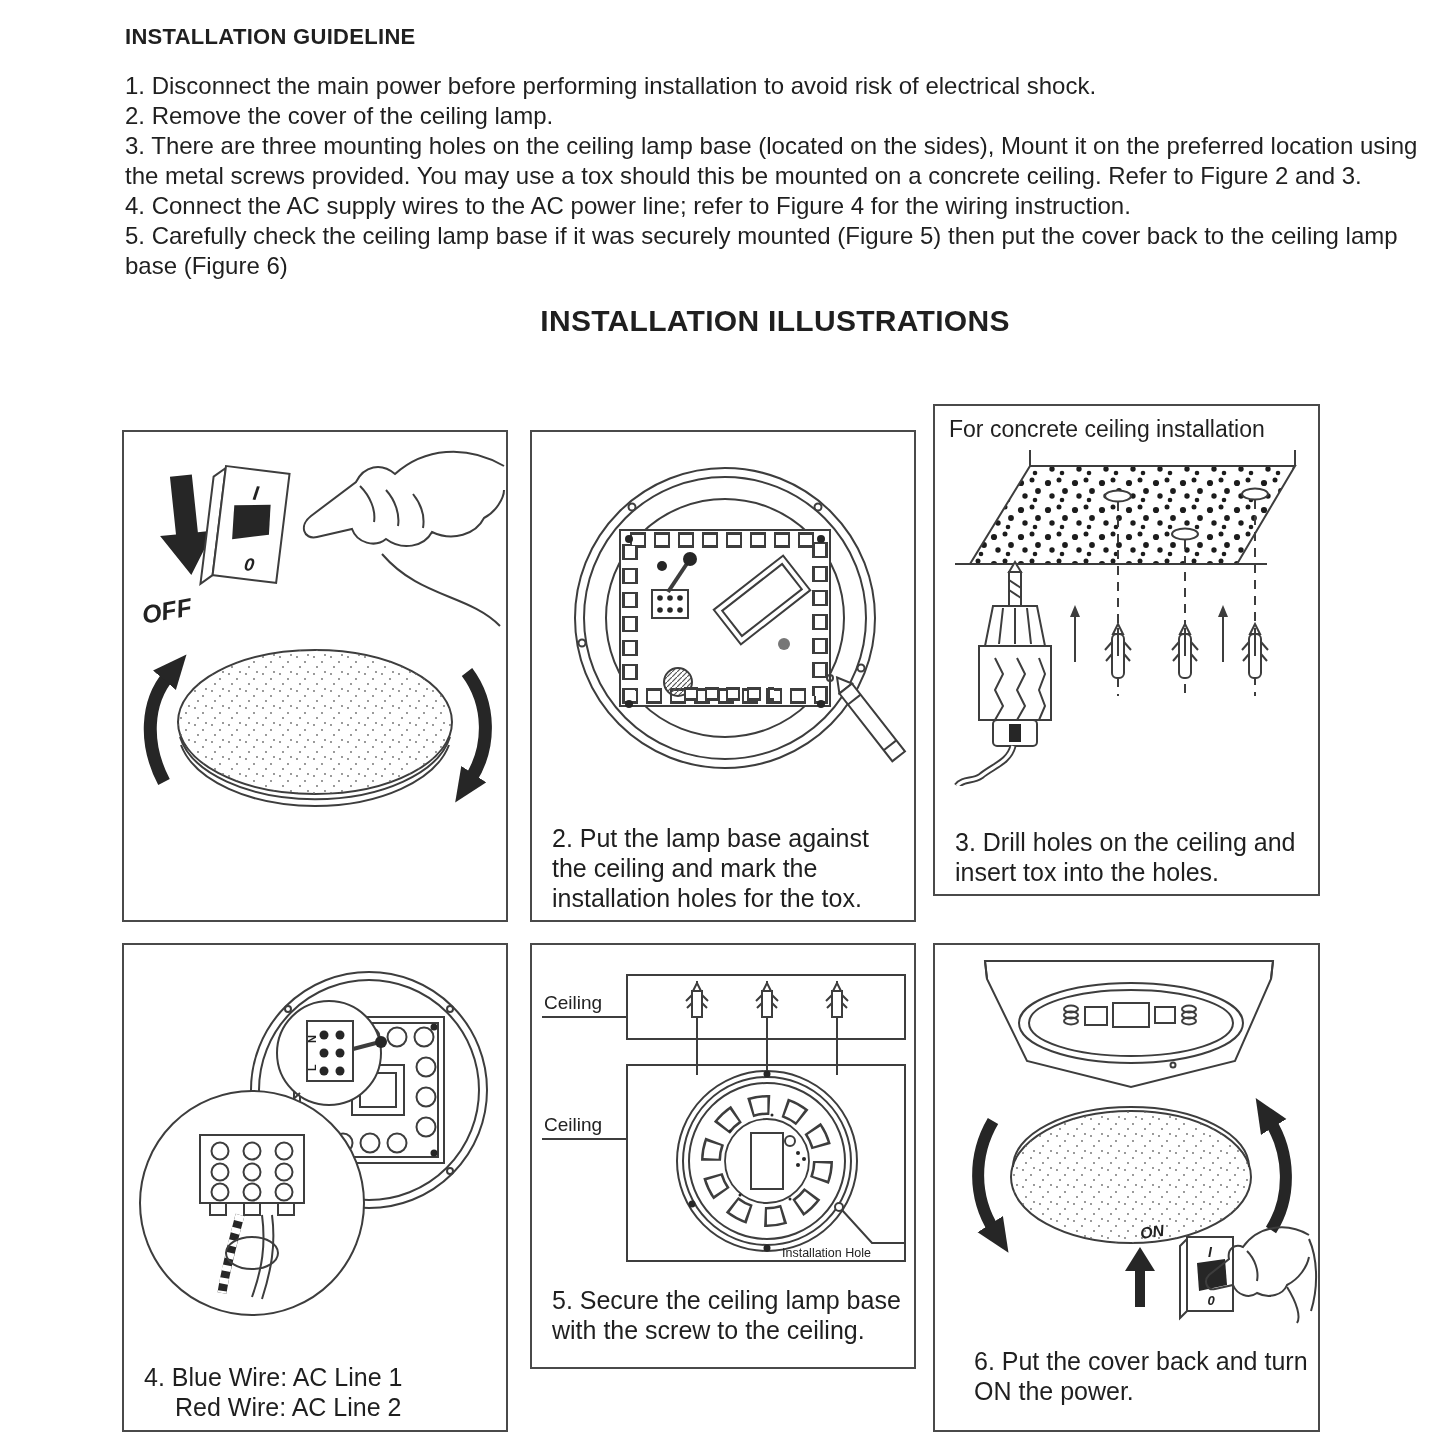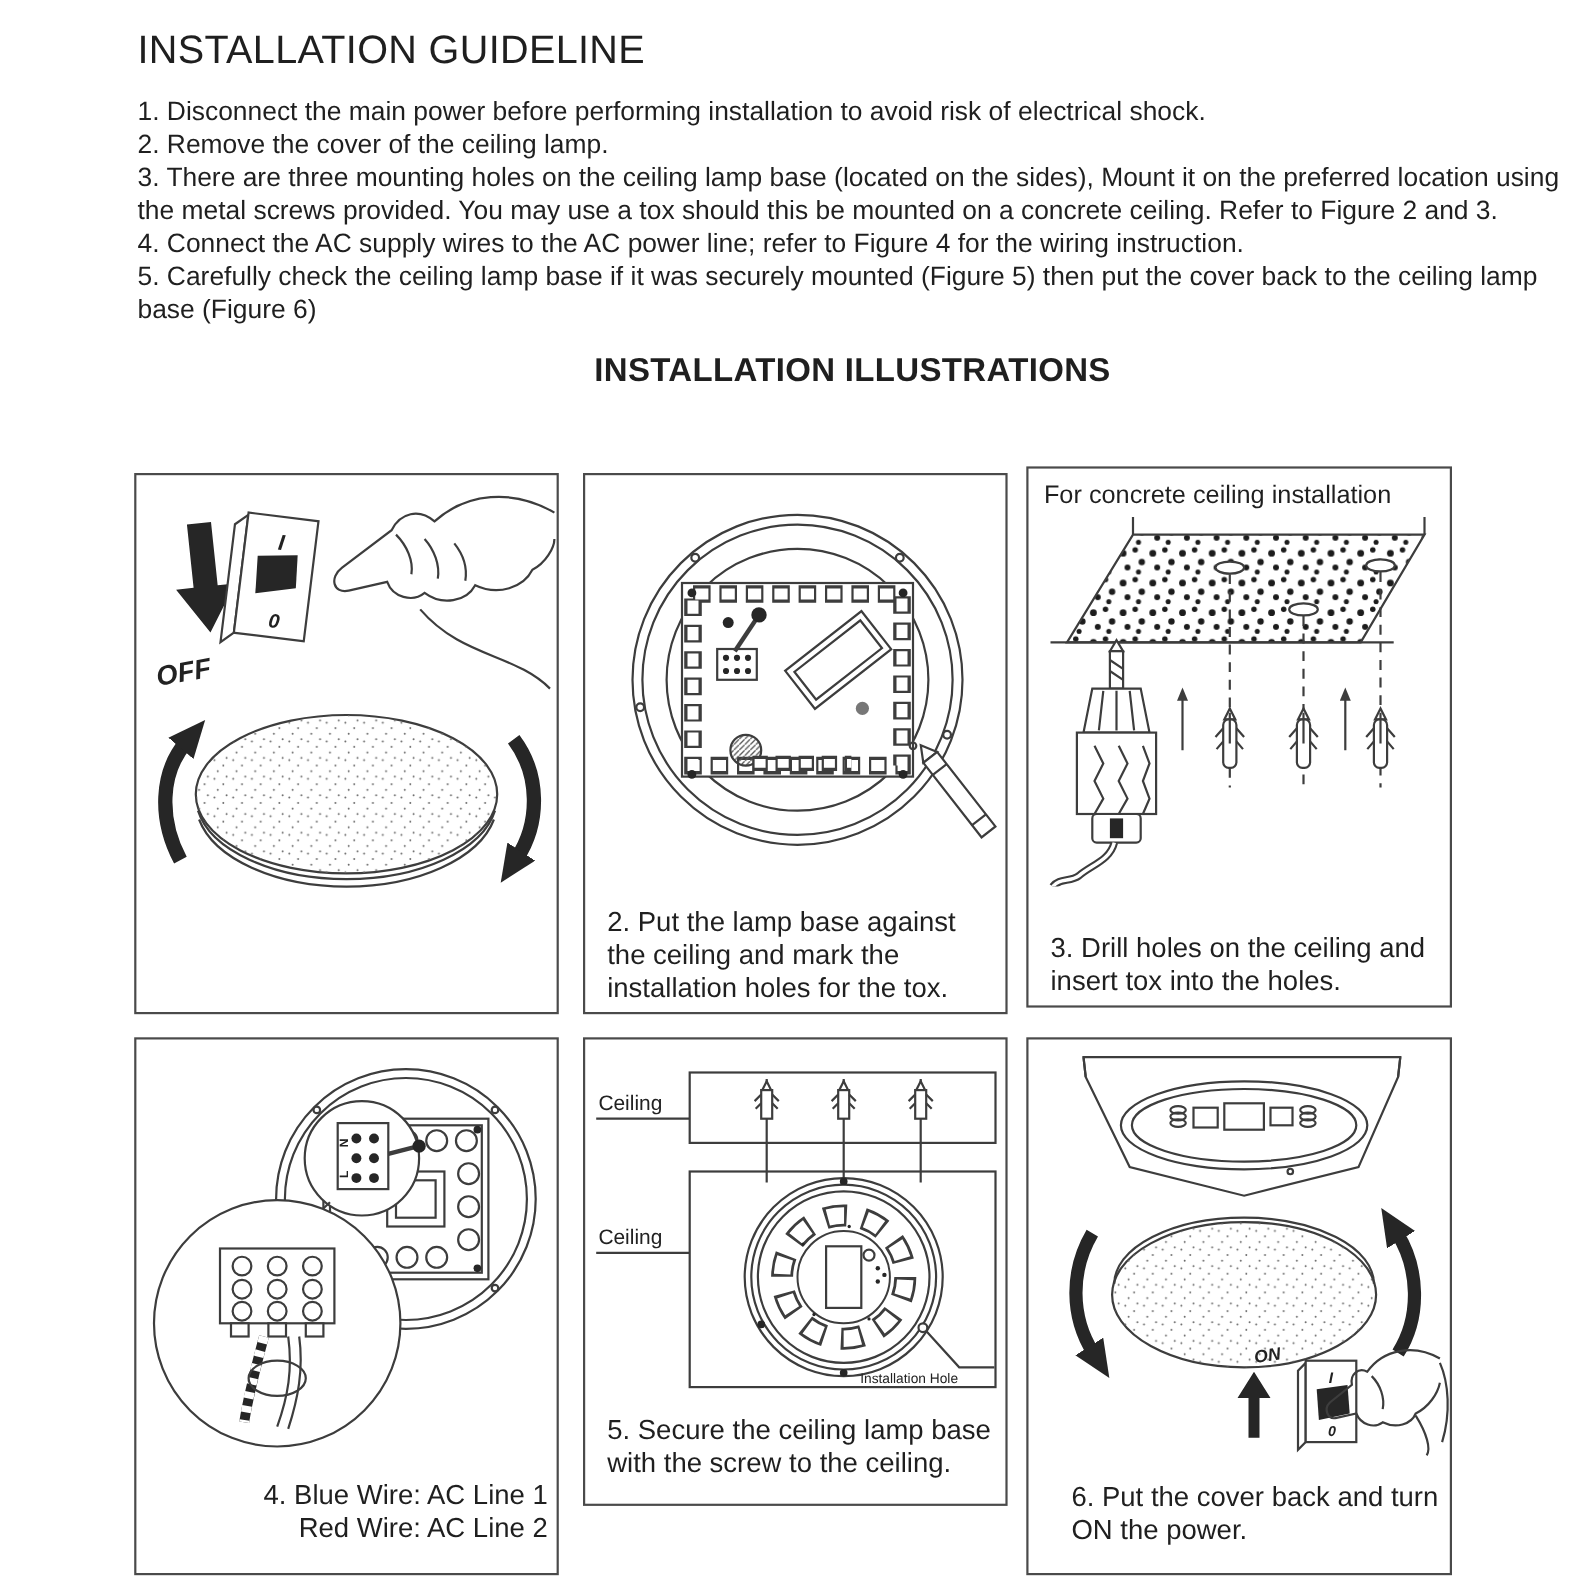--- a/index.html
+++ b/index.html
@@ -1,26 +1,26 @@
 <!DOCTYPE html>
 <html><head>
 <meta charset="utf-8">
 <style>
   html,body{margin:0;padding:0;background:#fff;}
   .page{position:relative;width:1445px;height:1445px;background:#ffffff;
         font-family:"Liberation Sans",sans-serif;color:#1f1f1f;overflow:hidden;}
   .content{position:absolute;left:125px;top:24px;width:1300px;}
-  .doc-title{font-size:36px;font-weight:normal;margin:0 0 21px 0;letter-spacing:.3px;}
+  .doc-title{font-size:22px;font-weight:bold;margin:0 0 21px 0;letter-spacing:.3px;}
   .gl-item{font-size:24px;line-height:30px;}
   .illus-heading{font-size:30px;font-weight:bold;text-align:center;margin:23px 0 0 0;letter-spacing:.3px;}
   .panel{position:absolute;border:2px solid #4a4a4a;background:#fff;box-sizing:border-box;}
   .panel svg{display:block;position:absolute;left:0;top:0;}
   #p3 svg{top:44px;}
   .cap{position:absolute;left:20px;right:8px;bottom:7px;font-size:25px;line-height:30px;margin:0;}
-  #p4 .cap{bottom:26px;text-align:right;}
+  #p4 .cap{bottom:8px;}
   #p5 .cap{bottom:22px;}
   #p6 .cap{bottom:24px;margin-left:19px;}
   .cap .l2{display:block;padding-left:31px;}
   .fig3-title{position:absolute;left:14px;top:10px;font-size:23px;}
   svg text{font-family:"Liberation Sans",sans-serif;fill:#222;}
   .ink{stroke:#3d3d3d;stroke-width:2;fill:none;}
   .inkf{fill:#fff;stroke:#3d3d3d;stroke-width:2;}
   .solid{fill:#262626;stroke:none;}
 </style>
 </head>
@@ -153,21 +153,21 @@
           <polygon class="inkf" points="8,-2 16,12 0,12"></polygon>
           <rect class="inkf" x="0" y="12" width="16" height="86"></rect>
           <line class="ink" x1="0" y1="26" x2="16" y2="26"></line>
           <line class="ink" x1="0" y1="84" x2="16" y2="84"></line>
         </g>
       </g>
     </svg>
     <p class="cap">2. Put the lamp base against the ceiling and mark the installation holes for the tox.</p>
   </div>
 
-  <div class="panel" id="p3" style="left:933px;top:424px;width:387px;height:492px">
+  <div class="panel" id="p3" style="left:933px;top:404px;width:387px;height:492px">
     <div class="fig3-title">For concrete ceiling installation</div>
     <svg width="383" height="336" viewBox="0 0 383 336">
 
       <g>
         <line class="ink" x1="95" y1="16" x2="95" y2="0" stroke-width="1.5"></line>
         <line class="ink" x1="360" y1="16" x2="360" y2="0" stroke-width="1.5"></line>
         <line class="ink" x1="20" y1="114" x2="332" y2="114" stroke-width="1.5"></line>
         <polygon points="95,16 360,16 302,114 35,114" fill="url(#concrete)" stroke="#3d3d3d" stroke-width="2"></polygon>
         <ellipse class="inkf" cx="183" cy="46" rx="13" ry="5.5" stroke-width="1.5"></ellipse>
         <ellipse class="inkf" cx="250" cy="84" rx="13" ry="5.5" stroke-width="1.5"></ellipse>

